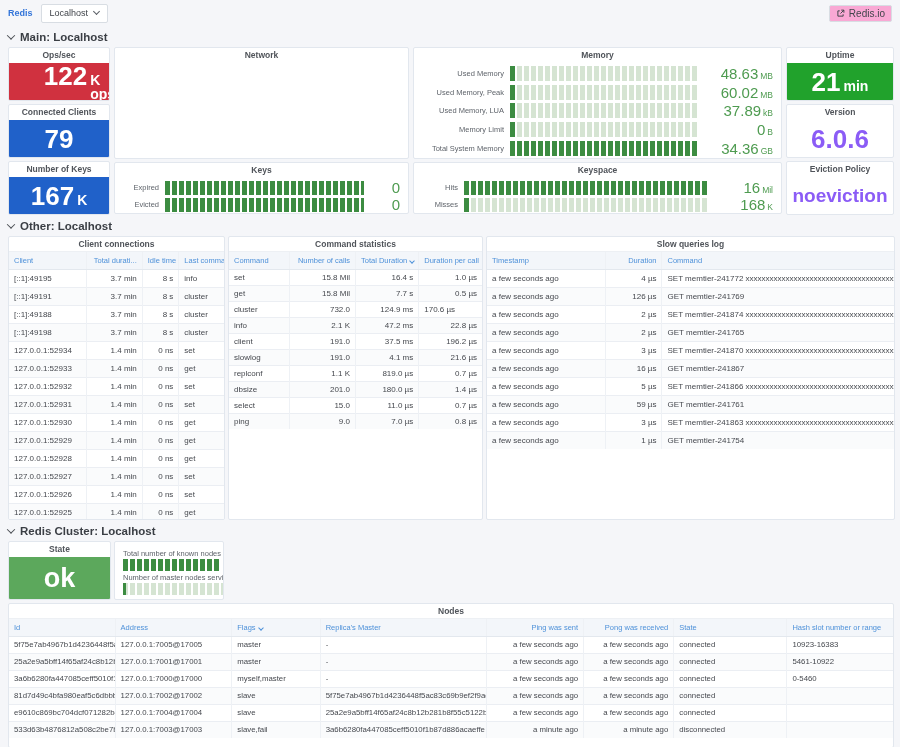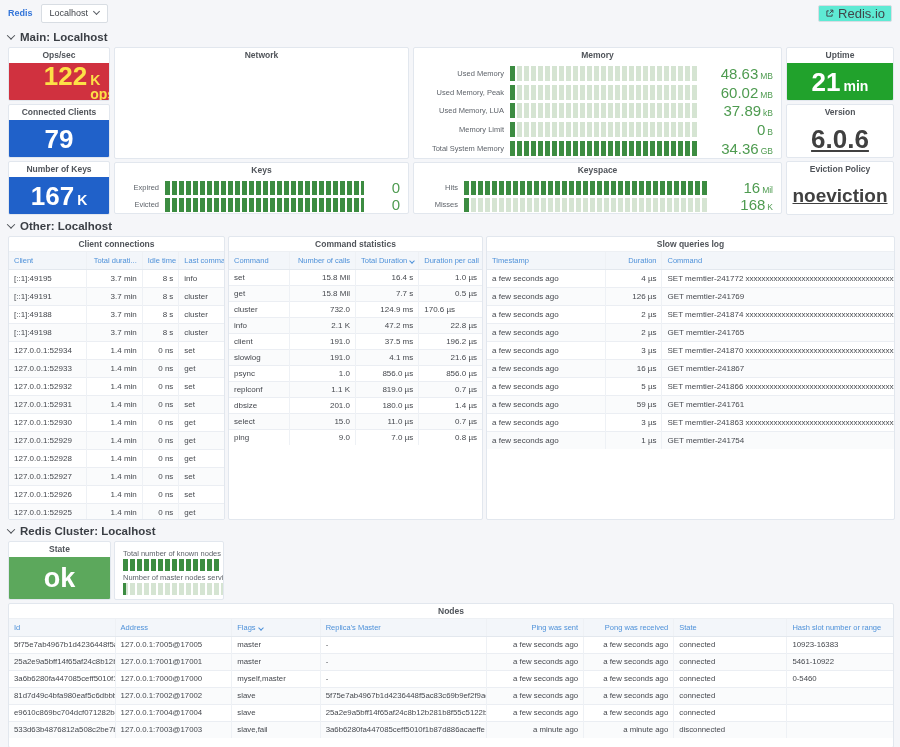--- a/index.html
+++ b/index.html
@@ -5,42 +5,42 @@
   * { box-sizing: border-box; }
   body { margin:0; background:#F5F6F9; font-family:"Liberation Sans",sans-serif; color:#45484E; }
   .page { width:900px; height:747px; overflow:hidden; }
 
   
   .nav { height:26px; display:flex; align-items:center; padding:0 8px; gap:8px; }
   .nav-app { color:#3274D9; font-size:9px; font-weight:600; cursor:pointer; }
   .nav-dd { display:flex; align-items:center; gap:6px; background:#fff; border:1px solid #D8DDE3; border-radius:2px; height:19px; padding:0 8px; font-size:9px; color:#41454B; font-family:inherit; cursor:pointer; }
   .caret-down { width:5px; height:5px; border-left:1px solid #5A5F66; border-bottom:1px solid #5A5F66; transform:rotate(-45deg); margin-top:-3px; }
   .nav-spacer { flex:1; }
-  .nav-link { display:flex; align-items:center; gap:4px; background:#5eead4; border:1px solid #D8DDE3; border-radius:2px; height:17px; padding:0 6px; font-size:13px; color:#41454B; font-family:inherit; cursor:pointer; }
+  .nav-link { display:flex; align-items:center; gap:4px; background:#f9a8d4; border:1px solid #D8DDE3; border-radius:2px; height:17px; padding:0 6px; font-size:10px; color:#41454B; font-family:inherit; cursor:pointer; }
 
   .sec-head { display:flex; align-items:center; gap:6px; margin:4px 8px 4px 8px; height:13px; font-size:11.5px; font-weight:700; color:#3A3E44; cursor:pointer; }
   .chev { width:6px; height:6px; border-left:1.5px solid #4A4E54; border-bottom:1.5px solid #4A4E54; transform:rotate(-45deg) translate(1px,-1px); flex:none; }
 
   
   .panel { background:#fff; border:1px solid #E2E7EE; border-radius:2px; overflow:hidden; }
   .p-title { height:15px; line-height:15px; text-align:center; font-size:8.5px; font-weight:700; color:#50545A; flex:none; white-space:nowrap; }
 
   .grid-main { display:grid; grid-template-columns:102px 295px 369px 108px; gap:4px; margin:0 6px 0 8px; height:168px; }
   .gcol { display:flex; flex-direction:column; gap:3px; }
 
   .stat { display:flex; flex-direction:column; height:54px; flex:none; }
   .stat-body { flex:1; display:flex; align-items:center; justify-content:center; }
   .stat-line { display:flex; align-items:baseline; gap:3px; }
-  .bg-red  { background:#D0313F; color:#fde047;padding-left:41px; }
+  .bg-red  { background:#D0313F; color:#ffffff;padding-left:41px; }
   .bg-blue { background:#2061C9; color:#fff; }
   .bg-green { background:#21A22C; color:#fff; }
   .bg-green2 { background:#5CA85C; color:#fff; }
   .s-num { font-size:26px; font-weight:700; line-height:1; }
   .s-suf { font-size:14px; font-weight:700; line-height:1; }
-  .txt-green { color:#404040;text-decoration:underline; }
+  .txt-green { color:#8b5cf6; }
   .v-version { font-size:26px; font-weight:700; line-height:1; }
   .v-evict { font-size:19px; font-weight:700; line-height:1; }
   .v-ok { font-size:27px; font-weight:700; line-height:1; }
   .v-master { font-size:24px; font-weight:700; line-height:1; }
 
   .net { height:112px; display:flex; flex-direction:column; }
   .gauges { flex:1; display:flex; justify-content:space-evenly; align-items:flex-start; padding-top:1px; }
   .g-wrap { text-align:center; }
   .gauge { position:relative; width:96px; height:82px; margin:0 auto; }
   .g-ring, .g-arc { position:absolute; border-radius:50%; }
@@ -448,26 +448,20 @@
                 <td style="text-align: left;">client</td>
                 <td class="c-green" style="text-align: right;">191.0</td>
                 <td class="c-green" style="text-align: right;">37.5 ms</td>
                 <td class="c-green" style="text-align: right;">196.2 µs</td>
               </tr>
               <tr>
                 <td style="text-align: left;">slowlog</td>
                 <td class="c-green" style="text-align: right;">191.0</td>
                 <td class="c-green" style="text-align: right;">4.1 ms</td>
                 <td class="c-green" style="text-align: right;">21.6 µs</td>
-              </tr>
-              <tr>
-                <td style="text-align: left;">psync</td>
-                <td class="c-green" style="text-align: right;">1.0</td>
-                <td class="c-green" style="text-align: right;">856.0 µs</td>
-                <td class="c-green" style="text-align: right;">856.0 µs</td>
               </tr>
               <tr>
                 <td style="text-align: left;">replconf</td>
                 <td class="c-green" style="text-align: right;">1.1 K</td>
                 <td class="c-green" style="text-align: right;">819.0 µs</td>
                 <td class="c-green" style="text-align: right;">0.7 µs</td>
               </tr>
               <tr>
                 <td style="text-align: left;">dbsize</td>
                 <td class="c-green" style="text-align: right;">201.0</td>

